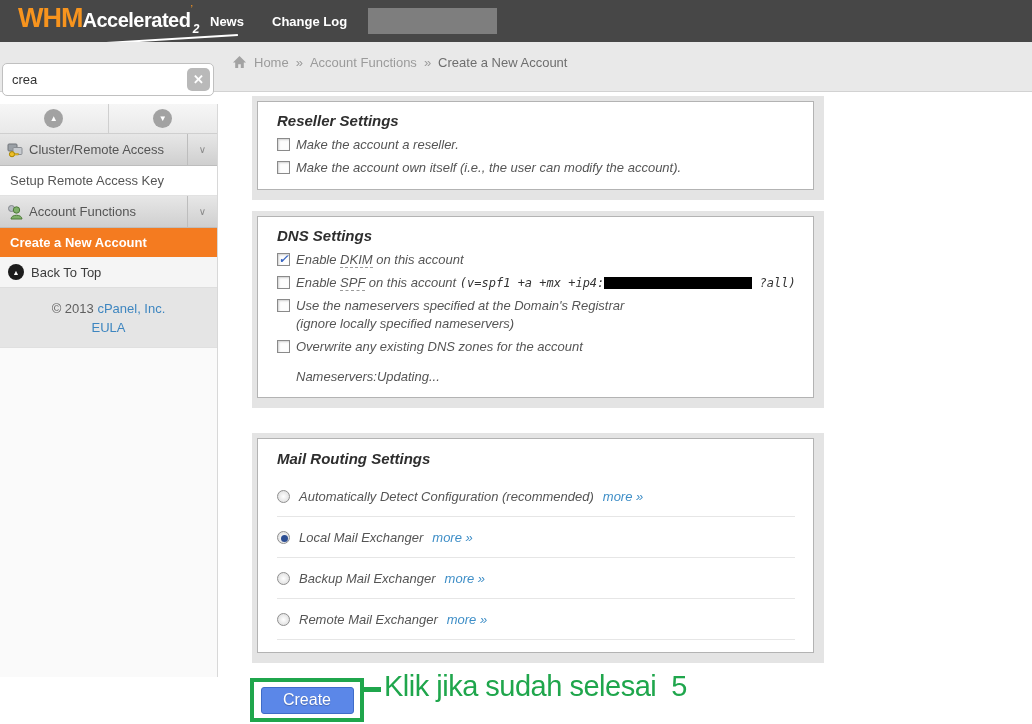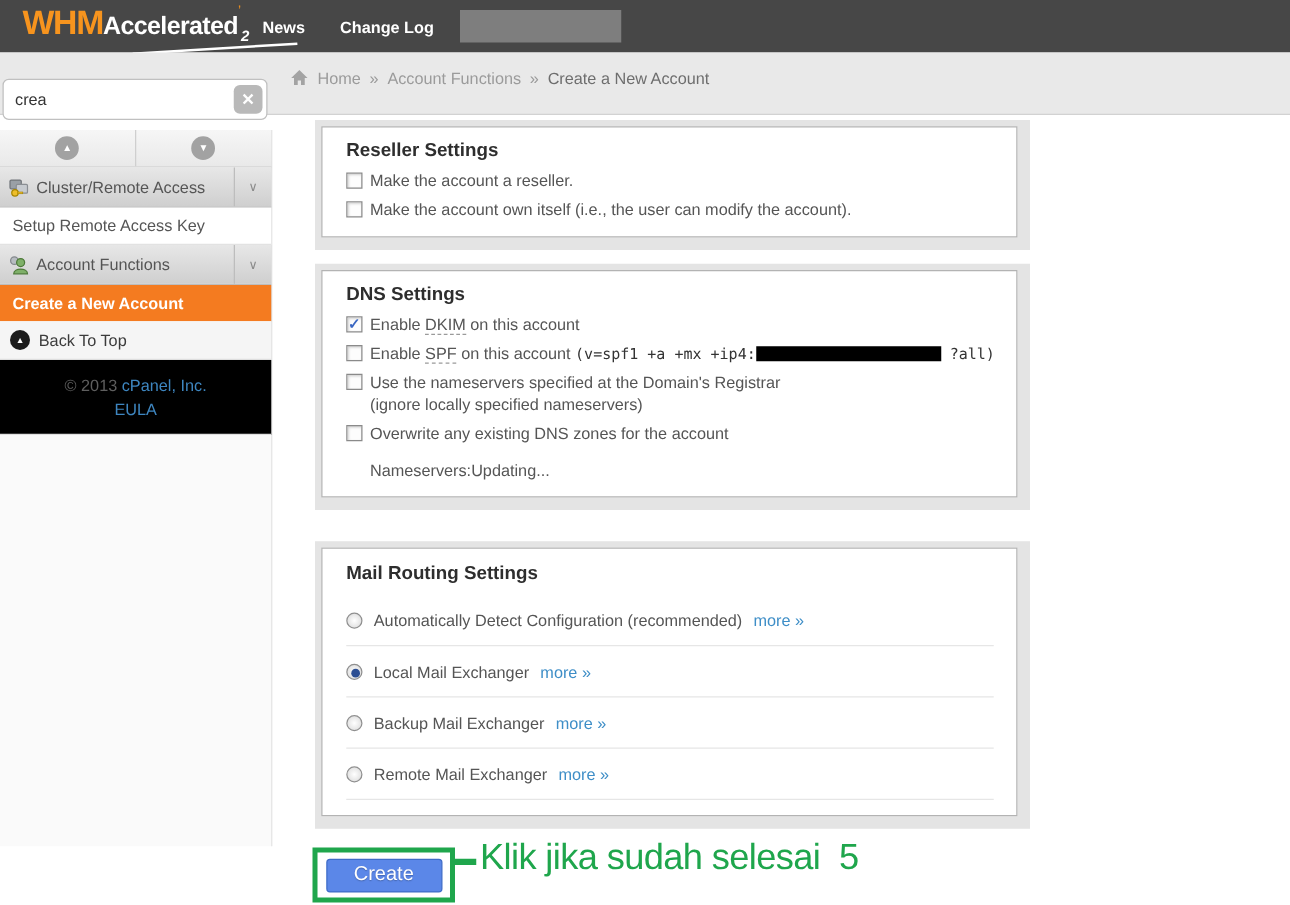--- a/index.html
+++ b/index.html
@@ -35,28 +35,28 @@
   .scrollrow { display:flex; height:30px; background:linear-gradient(#f6f6f6,#e9e9e9); border-bottom:1px solid #cfcfcf; }
   .scrollcell { width:109px; display:flex; align-items:center; justify-content:center; cursor:pointer; }
   .scrollcell:first-child { border-right:1px solid #cfcfcf; }
   .scircle { width:19px; height:19px; border-radius:50%; background:#a2a2a2; color:#fff; font-size:8px; display:flex; align-items:center; justify-content:center; }
   .mgroup { position:relative; height:32px; background:linear-gradient(#e7e7e7,#cfcfcf); border-bottom:1px solid #bdbdbd; display:flex; align-items:center; gap:6px; padding-left:7px; font-size:13px; color:#555; cursor:pointer; }
   .mgroup .chev { position:absolute; right:0; top:0; height:100%; width:30px; display:flex; align-items:center; justify-content:center; border-left:1px solid #bdbdbd; color:#8a8a8a; font-size:10px; }
   .mitem { height:30px; background:#fff; border-bottom:1px solid #e2e2e2; display:flex; align-items:center; padding-left:10px; font-size:13px; color:#555; cursor:pointer; }
   .msel { height:29px; background:#f47b20; display:flex; align-items:center; padding-left:10px; font-size:13px; font-weight:bold; color:#fff; cursor:pointer; }
   .mback { height:31px; background:#f5f5f5; border-bottom:1px solid #dedede; display:flex; align-items:center; gap:7px; padding-left:8px; font-size:13px; color:#3b3b3b; cursor:pointer; }
   .backcircle { width:16px; height:16px; border-radius:50%; background:#1c1c1c; color:#fff; font-size:7px; display:flex; align-items:center; justify-content:center; }
-  .sfooter { height:60px; background:#000000; border-bottom:1px solid #e0e0e0; text-align:center; font-size:13px; color:#5f5f5f; padding-top:11px; line-height:19px; }
+  .sfooter { height:60px; background:#e5e5e5; border-bottom:1px solid #e0e0e0; text-align:center; font-size:13px; color:#5f5f5f; padding-top:11px; line-height:19px; }
   .bluelink { color:#3e86c0; cursor:pointer; }
   .srest { height:329px; background:#fafafa; }
 
   
   .main { position:absolute; left:218px; top:92px; width:814px; height:632px; background:#fff; }
   .sect { position:absolute; left:34px; width:572px; background:#e4e4e4; }
-  .sect-inner { position:absolute; left:5px; top:5px; right:10px; bottom:10px; background:#fff; border:1px solid #b3b3b3; }
+  .sect-inner { position:absolute; left:5px; top:5px; right:10px; bottom:10px; background:#fff; border:1px solid #b3b3b3;font-style:italic; }
   .sect.reseller { top:4px; height:104px; }
   .sect.dns { top:119px; height:197px; }
   .sect.mail { top:341px; height:230px; }
   .stitle { font-size:15px; font-weight:bold; color:#2e2e2e; margin:10px 0 4px 19px; }
   .cbrow { display:flex; align-items:flex-start; gap:6px; margin:8px 0 0 19px; font-size:13px; color:#555; cursor:pointer; }
   .cb { flex:0 0 auto; width:13px; height:13px; margin-top:1px; border:1px solid #8a8a8a; background:#fdfdfd; box-shadow:inset 1px 1px 2px rgba(0,0,0,0.18); font-size:12px; line-height:10px; text-align:center; color:#3a67c2; font-weight:bold; }
   .term { border-bottom:1px dashed #9a9a9a; cursor:help; }
   .mono { font-family:"DejaVu Sans Mono", monospace; font-size:12px; color:#333; }
   .redact { display:inline-block; width:148px; height:12px; background:#000; vertical-align:-2px; }
   .cblabel2 { display:block; margin-top:3px; }

